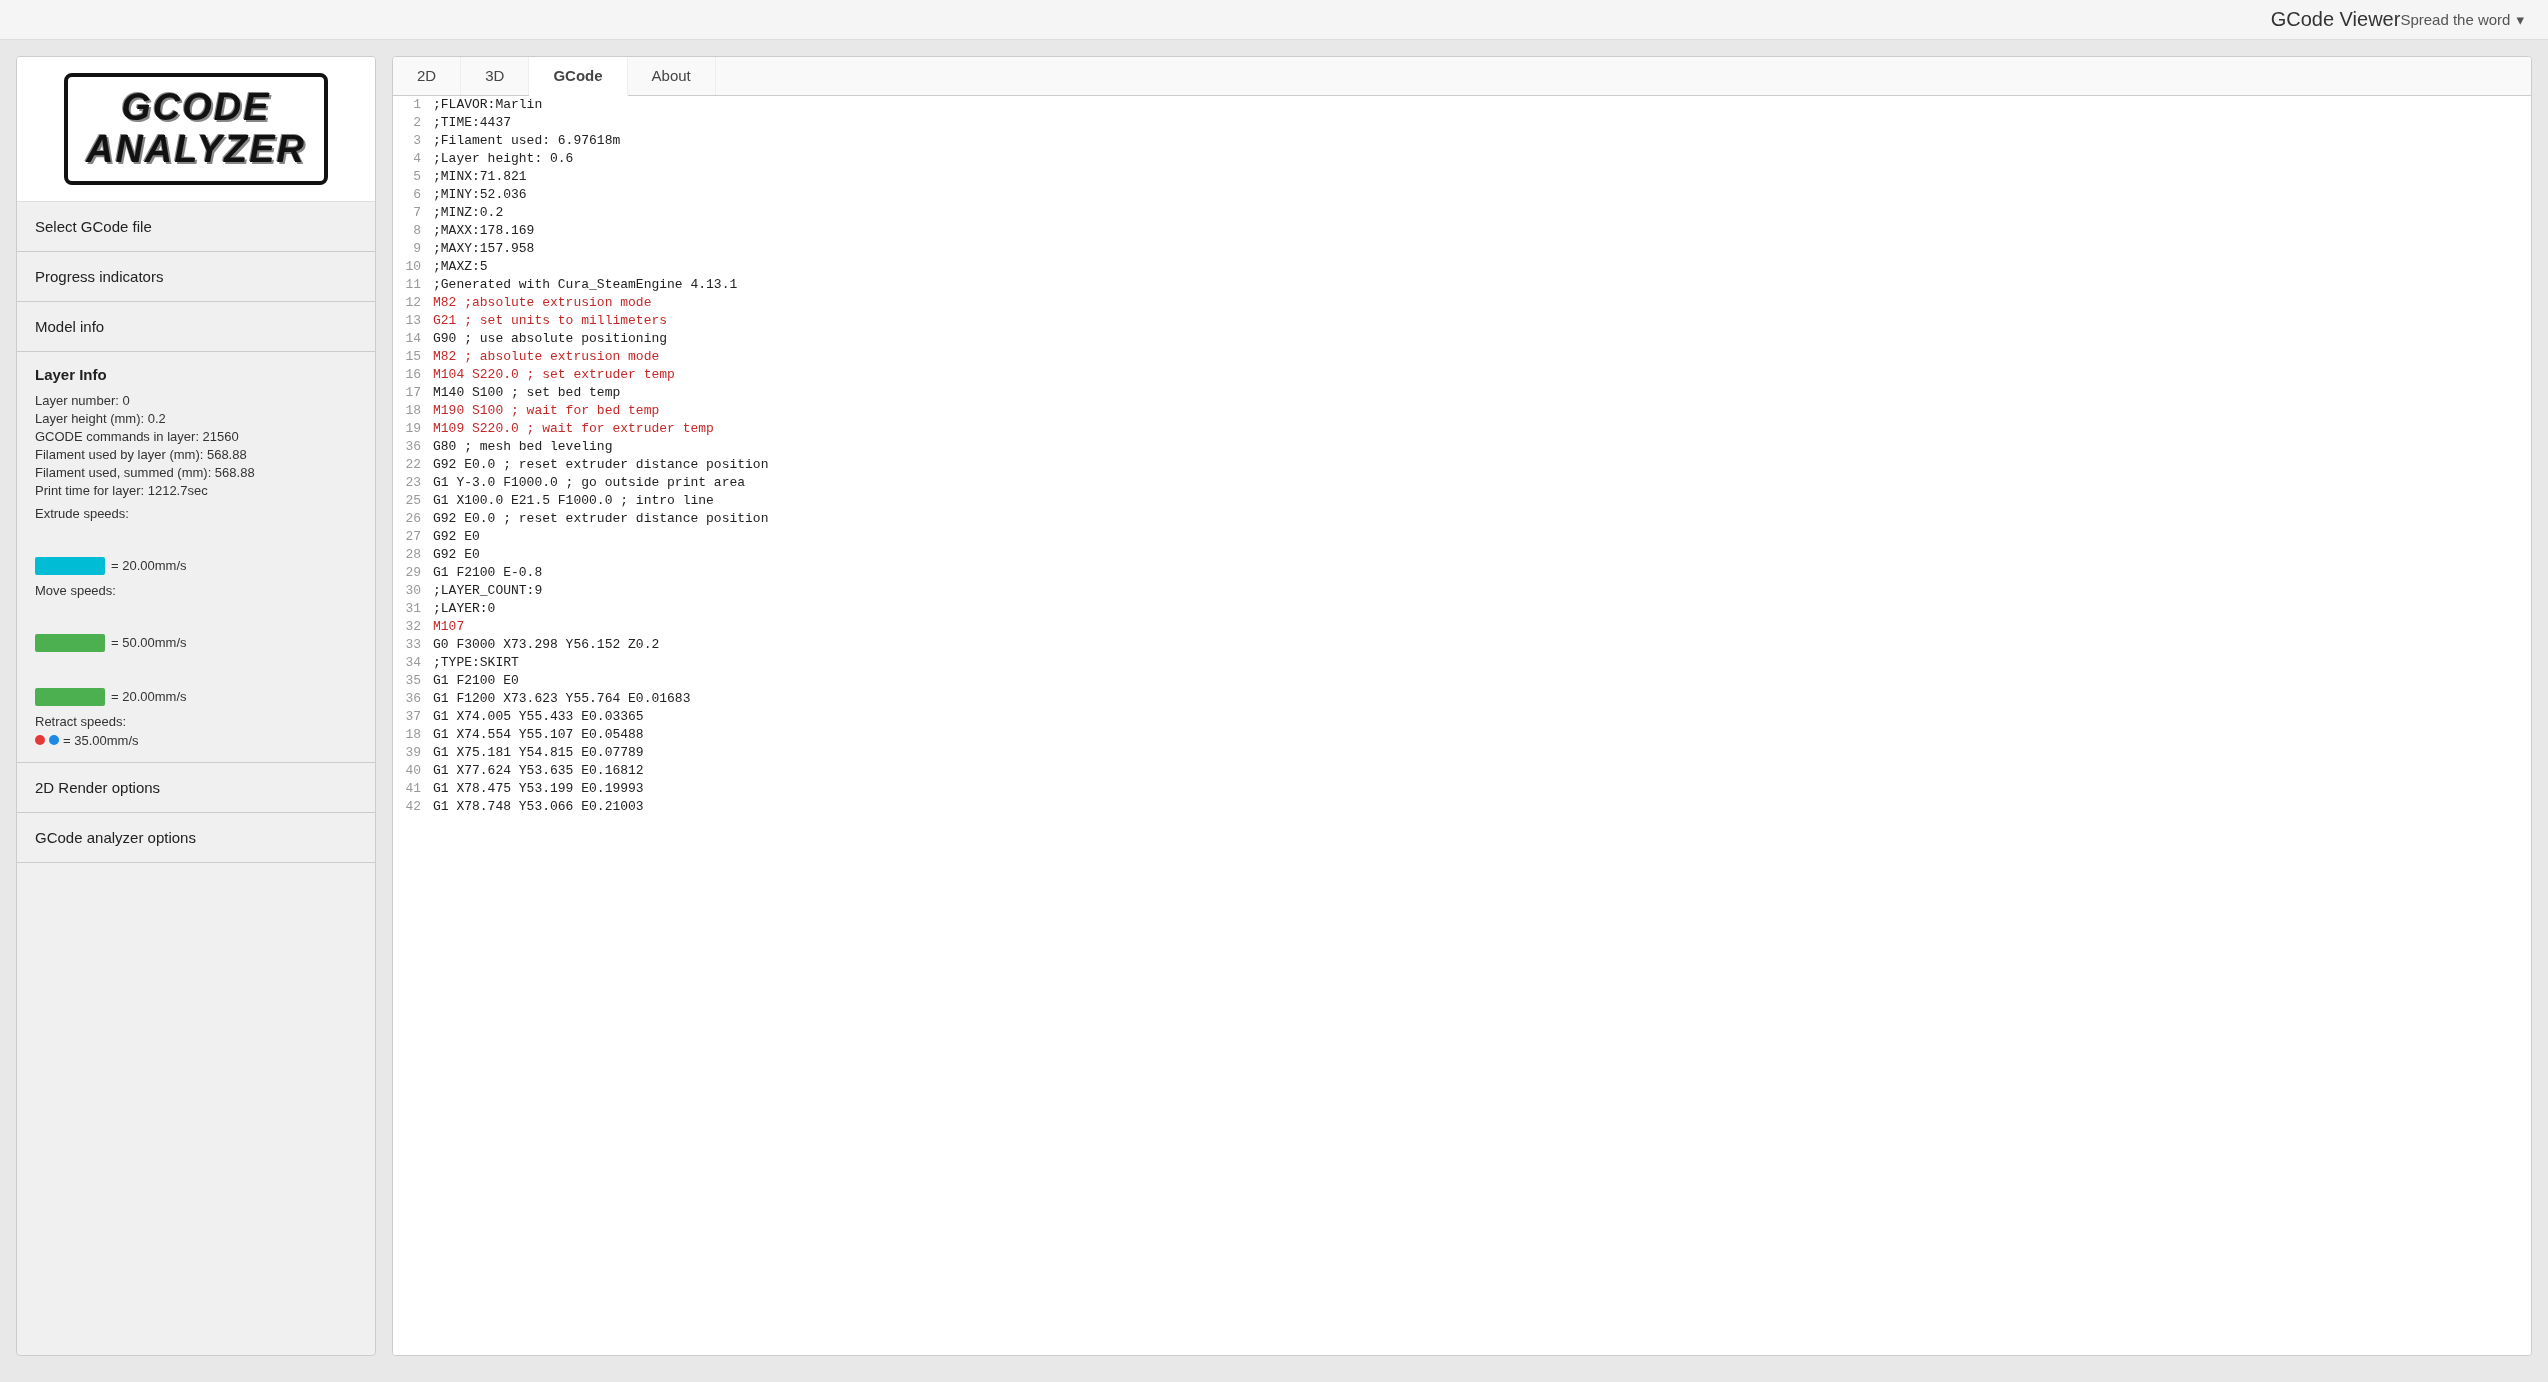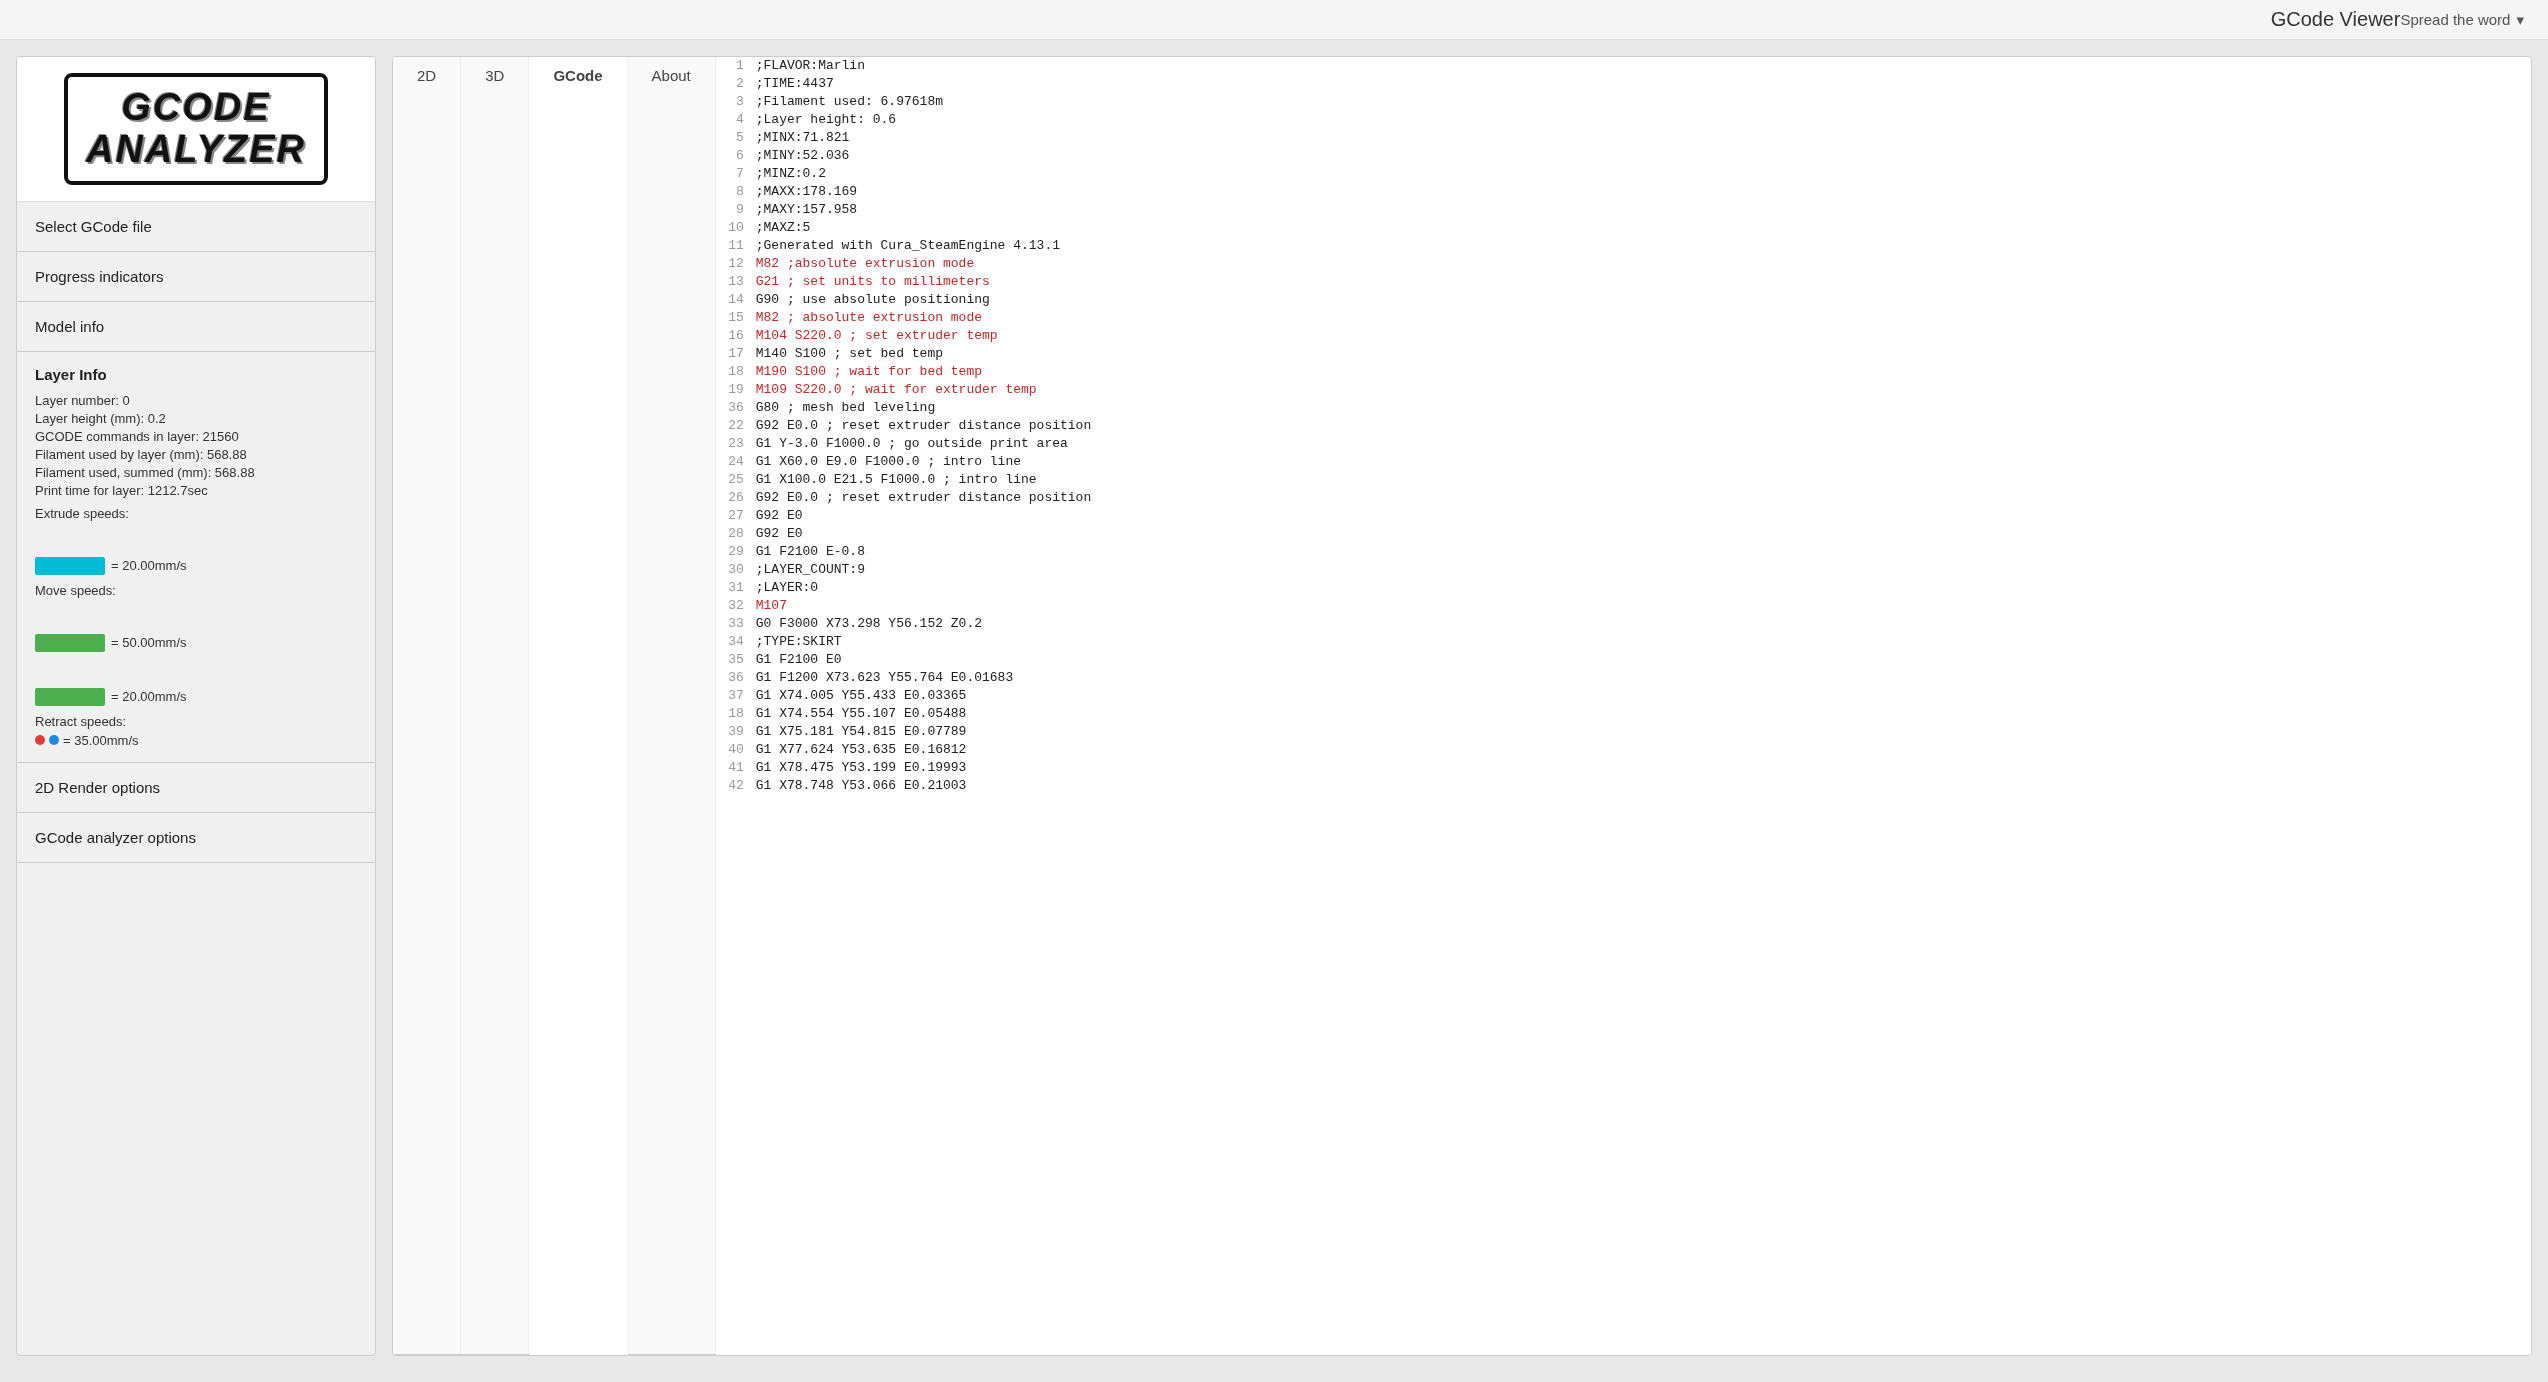--- a/index.html
+++ b/index.html
@@ -128,21 +128,21 @@
       height: 10px;
       border-radius: 50%;
       display: inline-block;
     }
     .dot-red { background: #e53935; }
     .dot-blue { background: #1e88e5; }
     .content-area {
       flex: 1;
       margin-left: 16px;
       display: flex;
-      flex-direction: row;
+      flex-direction: column;
       background: #fff;
       border: 1px solid #ccc;
       border-radius: 4px;
       overflow: hidden;
     }
     .tabs {
       display: flex;
       border-bottom: 1px solid #ccc;
       background: #f9f9f9;
     }
@@ -347,24 +347,20 @@
         </div>
         <div class="code-line">
           <span class="line-num">22</span>
           <span class="line-content">G92 E0.0 ; reset extruder distance position</span>
         </div>
         <div class="code-line">
           <span class="line-num">23</span>
           <span class="line-content">G1 Y-3.0 F1000.0 ; go outside print area</span>
         </div>
         <div class="code-line">
-          <span class="line-num">24</span>
-          <span class="line-content">G1 X60.0 E9.0 F1000.0 ; intro line</span>
-        </div>
-        <div class="code-line">
           <span class="line-num">25</span>
           <span class="line-content">G1 X100.0 E21.5 F1000.0 ; intro line</span>
         </div>
         <div class="code-line">
           <span class="line-num">26</span>
           <span class="line-content">G92 E0.0 ; reset extruder distance position</span>
         </div>
         <div class="code-line">
           <span class="line-num">27</span>
           <span class="line-content">G92 E0</span>

